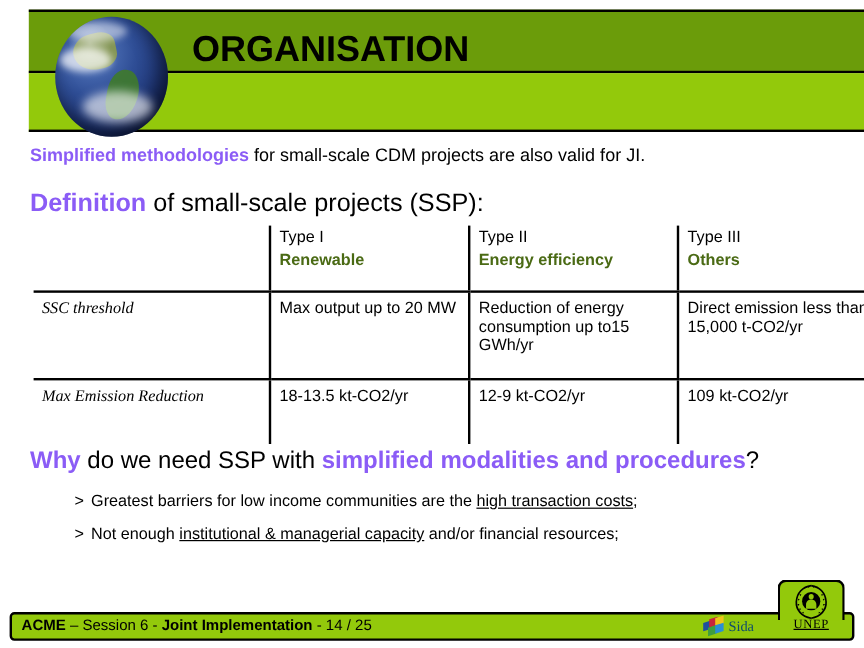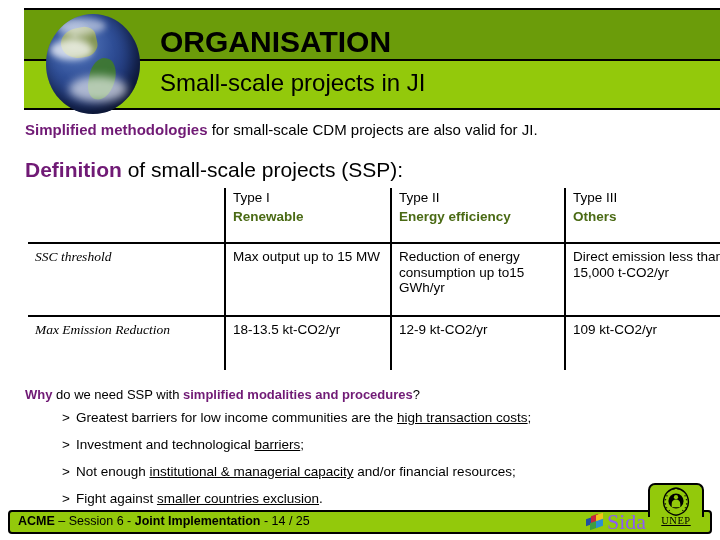--- a/index.html
+++ b/index.html
@@ -151,21 +151,21 @@
   }
   .intro2 {
     position: absolute;
     left: 25px;
     top: 158px;
     font-size: 21px;
     color: #000000;
     white-space: nowrap;
   }
   .red-bold {
-    color: #701a75;
+    color: #8b5cf6;
     font-weight: bold;
   }
 
   
   .tbl {
     position: absolute;
     left: 28px;
     top: 188px;
     width: 660px;
     border-collapse: collapse;
@@ -204,22 +204,22 @@
     font-size: 13.5px;
   }
   .row-label {
     font-style: italic;
   }
 
   
   .why {
     position: absolute;
     left: 25px;
-    top: 387px;
-    font-size: 13px;
+    top: 373px;
+    font-size: 20px;
     color: #000000;
     white-space: nowrap;
   }
   .bullets {
     position: absolute;
     left: 62px;
     top: 410px;
     width: 640px;
   }
   .bullet {
@@ -292,22 +292,22 @@
     height: 7px;
     display: block;
   }
   .sida-mark i.p1 { left: 0px;  top: 4px;  background: #1f4fa0; transform: skewY(-18deg); }
   .sida-mark i.p2 { left: 5px;  top: 1px;  background: #c8243c; transform: skewY(-18deg); }
   .sida-mark i.p3 { left: 10px; top: 0px;  background: #f0c419; transform: skewY(-18deg); }
   .sida-mark i.p4 { left: 4px;  top: 8px;  background: #3f9e3f; transform: skewY(-18deg); }
   .sida-mark i.p5 { left: 10px; top: 6px;  background: #2a8fd4; transform: skewY(-18deg); }
   .sida-text {
     font-family: "Liberation Serif", serif;
-    font-size: 22px;
-    color: #8b5cf6;
+    font-size: 12px;
+    color: #0c4a6e;
     line-height: 1;
   }
 
   
   .unep-logo {
     position: absolute;
     left: 654px;
     top: 486px;
     width: 44px;
     height: 44px;
@@ -334,21 +334,20 @@
   <div class="globe">
     <span class="cont-na"></span>
     <span class="cont-sa"></span>
     <span class="cloud3"></span>
     <span class="cloud1"></span>
     <span class="cloud2"></span>
     <span class="shine"></span>
   </div>
 
   <div class="title-main">ORGANISATION</div>
-  <div class="title-sub">Small-scale projects in JI</div>
 </div>
 
 <div class="intro1">
   <span class="red-bold">Simplified methodologies</span><span> for small-scale CDM projects are also valid for JI.</span>
 </div>
 
 <div class="intro2">
   <span class="red-bold">Definition</span><span> of small-scale projects (SSP):</span>
 </div>
 
@@ -367,21 +366,21 @@
       <td class="col-t3 vl">
         <span>Type III</span>
         <span class="type-kind">Others</span>
       </td>
     </tr>
 
     <tr class="r-body">
       <td class="col-label">
         <span class="row-label">SSC threshold</span>
       </td>
-      <td class="col-t1 vl">Max output up to 15 MW</td>
+      <td class="col-t1 vl">Max output up to 20 MW</td>
       <td class="col-t2 vl">Reduction of energy consumption up to15 GWh/yr</td>
       <td class="col-t3 vl">Direct emission less than 15,000 t-CO2/yr</td>
     </tr>
 
     <tr class="r-last">
       <td class="col-label">
         <span class="row-label">Max Emission Reduction</span>
       </td>
       <td class="col-t1 vl">18-13.5 kt-CO2/yr</td>
       <td class="col-t2 vl">12-9 kt-CO2/yr</td>
@@ -392,27 +391,21 @@
 
 <div class="why">
   <span class="red-bold">Why</span><span> do we need SSP with </span><span class="red-bold">simplified modalities and procedures</span><span>?</span>
 </div>
 
 <div class="bullets">
   <div class="bullet">
     <span class="gt">&gt;</span><span>Greatest barriers for low income communities are the </span><span class="u">high transaction costs</span><span>;</span>
   </div>
   <div class="bullet">
-    <span class="gt">&gt;</span><span>Investment and technological </span><span class="u">barriers</span><span>;</span>
-  </div>
-  <div class="bullet">
     <span class="gt">&gt;</span><span>Not enough </span><span class="u">institutional &amp; managerial capacity</span><span> and/or financial resources;</span>
-  </div>
-  <div class="bullet">
-    <span class="gt">&gt;</span><span>Fight against </span><span class="u">smaller countries exclusion</span><span>.</span>
   </div>
 </div>
 
 <div class="unep-tab"></div>
 <div class="footer-bar"></div>
 
 <div class="footer-text">
   <b>ACME</b><span> – </span><span>Session 6</span><span> - </span><b>Joint Implementation</b><span> - </span><span>14 / 25</span>
 </div>
 

